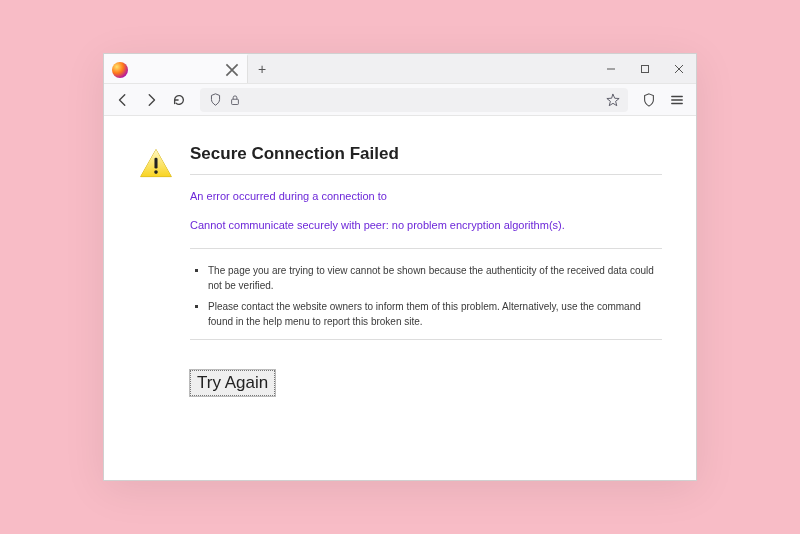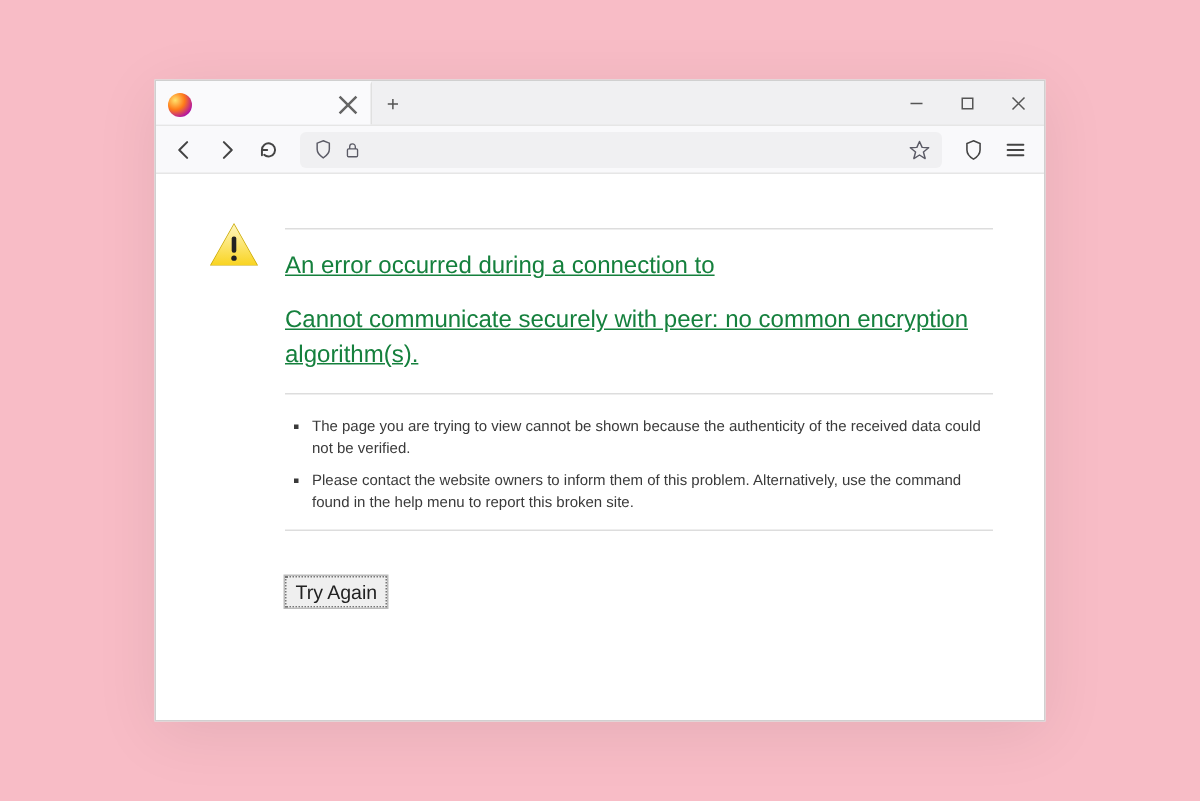--- a/index.html
+++ b/index.html
@@ -119,32 +119,32 @@
       margin-top: 2px;
     }
     .error-body { flex: 1; }
     .error-title {
       font-size: 17px;
       font-weight: 700;
       color: #222;
       margin-bottom: 10px;
     }
     .hr { border: none; border-top: 1px solid #ddd; margin: 8px 0 14px; }
-    .para { font-size: 16px; color: #15803d; margin-bottom: 14px; line-height: 1.4; text-decoration: underline; }
+    .para { font-size: 11px; color: #6d28d9; margin-bottom: 14px; line-height: 1.4; }
     .bullets {
       list-style: square;
       margin: 4px 0 10px 18px;
       font-size: 10px;
       color: #3a3a3a;
       line-height: 1.5;
     }
     .bullets li { margin-bottom: 6px; }
     .try-btn {
       margin-top: 16px;
-      font-size: 13px;
+      font-size: 17px;
       padding: 2px 6px;
       background: #efefef;
       color: #222;
       border: 1px dotted #777;
       outline: 1px solid #bbb;
       cursor: pointer;
     }
   </style>
 </head>
 <body>
@@ -242,23 +242,24 @@
               <linearGradient id="g" x1="0" y1="0" x2="0" y2="1">
                 <stop offset="0" stop-color="#fff7c0"></stop>
                 <stop offset="1" stop-color="#f9d423"></stop>
               </linearGradient>
             </defs>
           <rect x="18.3" y="13" width="3.4" height="12" rx="1.5" fill="#222"></rect>
           <circle cx="20" cy="29" r="2" fill="#222"></circle>
         </svg>
       </span>
       <div class="error-body">
+        <div class="error-title">Secure Connection Failed</div>
         <div class="hr"></div>
         <p class="para">An error occurred during a connection to</p>
-        <p class="para">Cannot communicate securely with peer: no common encryption algorithm(s).</p>
+        <p class="para">Cannot communicate securely with peer: no problem encryption algorithm(s).</p>
         <div class="hr"></div>
         <ul class="bullets">
           <li>The page you are trying to view cannot be shown because the authenticity of the received data could not be verified.</li>
           <li>Please contact the website owners to inform them of this problem. Alternatively, use the command found in the help menu to report this broken site.</li>
         </ul>
         <div class="hr"></div>
         <button class="try-btn">Try Again</button>
       </div>
     </div>
   </div>

